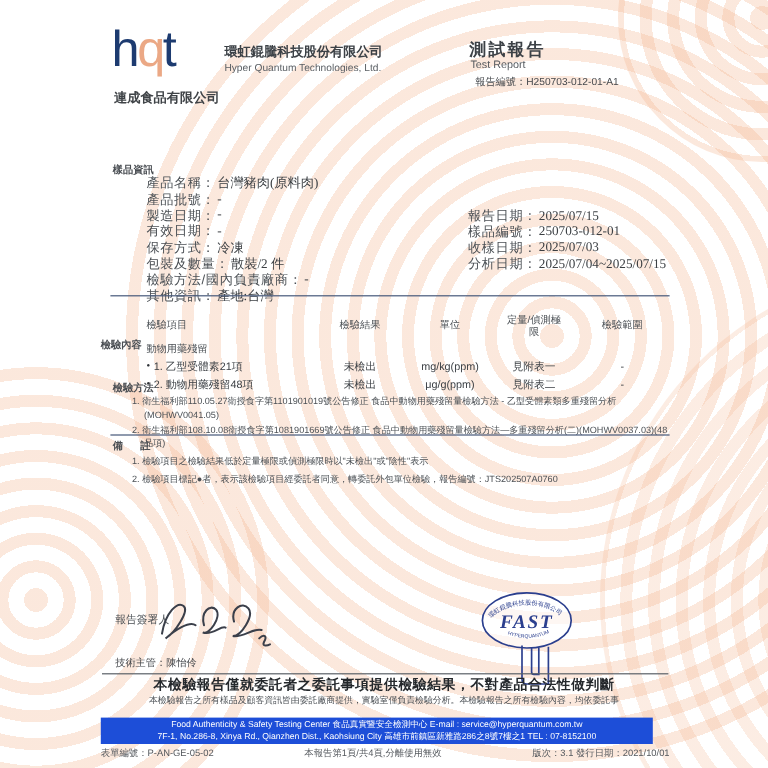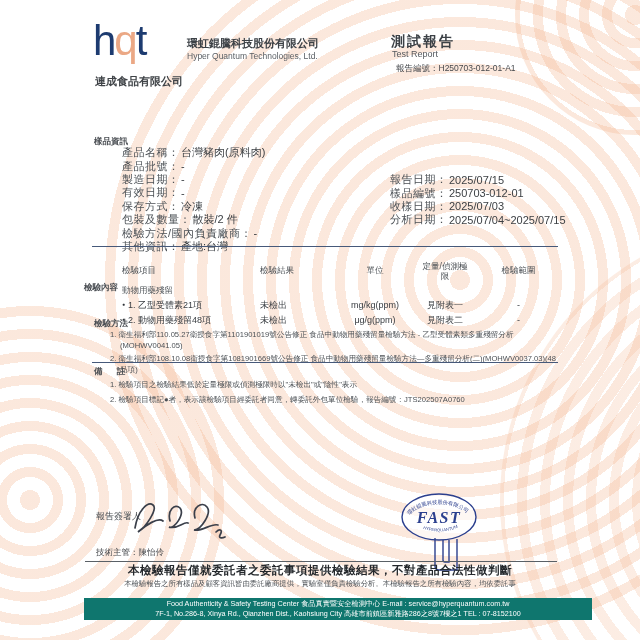--- a/index.html
+++ b/index.html
@@ -26,31 +26,31 @@
   .client{left:95px;top:74px;font-size:11px;font-weight:bold;color:#3f4347;}
   
   .sec-title{font-size:8.5px;font-weight:bold;color:#4a4e53;}
   #sample-title{left:94px;top:136px;}
   .fields{display:flex;flex-direction:column;}
   #left-fields{left:122px;top:146px;}
   #right-fields{left:390px;top:173px;}
   .field-row{display:flex;height:13.4px;align-items:center;font-size:11px;}
   .flabel{color:#4b5055;letter-spacing:.5px;}
   .fcolon{color:#4b5055;margin-right:2px;}
-  .fvalue{color:#3b3f43;}
+  .fvalue{color:#3b3f43;font-family:Liberation Serif, serif;}
   .hline{position:absolute;height:1px;background:#46597a;}
   #line1{left:92px;top:246px;width:466px;}
   #line2{left:92px;top:362px;width:466px;}
   #line3{left:85px;top:561px;width:472px;background:#5a6066;}
   
   #test-title{left:84px;top:250px;margin-top:32px;}
   .ttable{left:95px;top:260px;width:462px;font-size:8.5px;color:#4b5055;}
   .trow{display:flex;align-items:center;}
   .c-item{width:165px;padding-left:27px;box-sizing:border-box;text-align:left;}
-  .c-res{width:80px;text-align:left;}
+  .c-res{width:80px;text-align:center;}
   .c-unit{width:70px;text-align:center;}
   .c-lim{width:70px;text-align:center;}
   .c-rng{width:77px;text-align:center;}
   .thead{min-height:22px;}
   .thead .c-lim span{display:inline-block;width:46px;line-height:1.2;text-align:center;}
   .tgroup{margin-top:3px;font-size:8.5px;padding-left:27px;color:#4b5055;}
   .tdata{height:14px;font-size:9px;color:#3c4045;margin-top:1px;}
   .bullet{font-size:5px;vertical-align:2px;margin-right:3px;color:#2f3338;}
   
   #method-title{left:94px;top:318px;}
@@ -61,21 +61,21 @@
   
   #signer-label{left:96px;top:510px;font-size:9px;color:#4b5055;}
   #signature{left:128px;top:494px;}
   #tech-line{left:96px;top:547px;font-size:8.5px;color:#46494d;}
   #stamp{left:398px;top:490px;}
   
   .statement{left:0;top:563px;width:640px;text-align:center;font-size:11.5px;font-weight:bold;color:#24282c;letter-spacing:.5px;}
   .disc{left:0;width:640px;text-align:center;font-size:7.4px;color:#4b5055;}
   #disc1{top:579px;}
   #disc2{top:588px;}
-  .band{left:84px;top:598px;width:508px;background:#0f766e;color:#ffffff;text-align:center;
+  .band{left:84px;top:598px;width:460px;background:#1d4ed8;color:#ffffff;text-align:center;
         font-size:7.2px;line-height:10px;padding:1px 0;}
   .bottomrow{left:84px;top:622px;width:474px;display:flex;justify-content:space-between;
         font-size:7.8px;color:#55595e;}
 </style>
 </head>
 <body>
 
 <div class="page">
 
   <div class="rings" id="rings-main"></div>
@@ -229,14 +229,19 @@
     <text x="41" y="33" text-anchor="middle" font-size="16" font-style="italic" font-weight="bold" letter-spacing="1.5" font-family="Liberation Serif, serif" fill="#2b3f8e" id="stamp-main">FAST</text>
   </svg>
 
   <div class="hline" id="line3"></div>
   <div class="abs statement">本檢驗報告僅就委託者之委託事項提供檢驗結果，不對產品合法性做判斷</div>
   <div class="abs disc" id="disc1">本檢驗報告之所有樣品及顧客資訊皆由委託廠商提供，實驗室僅負責檢驗分析。本檢驗報告之所有檢驗內容，均依委託事</div>
   <div class="abs band">
     <div>Food Authenticity &amp; Safety Testing Center 食品真實暨安全檢測中心  E-mail : service@hyperquantum.com.tw</div>
     <div>7F-1, No.286-8, Xinya Rd., Qianzhen Dist., Kaohsiung City 高雄市前鎮區新雅路286之8號7樓之1 TEL : 07-8152100</div>
   </div>
+  <div class="abs bottomrow">
+    <span>表單編號：P-AN-GE-05-02</span>
+    <span>本報告第1頁/共4頁,分離使用無效</span>
+    <span>版次：3.1 發行日期：2021/10/01</span>
+  </div>
 
 </div>
 
 </body></html>

